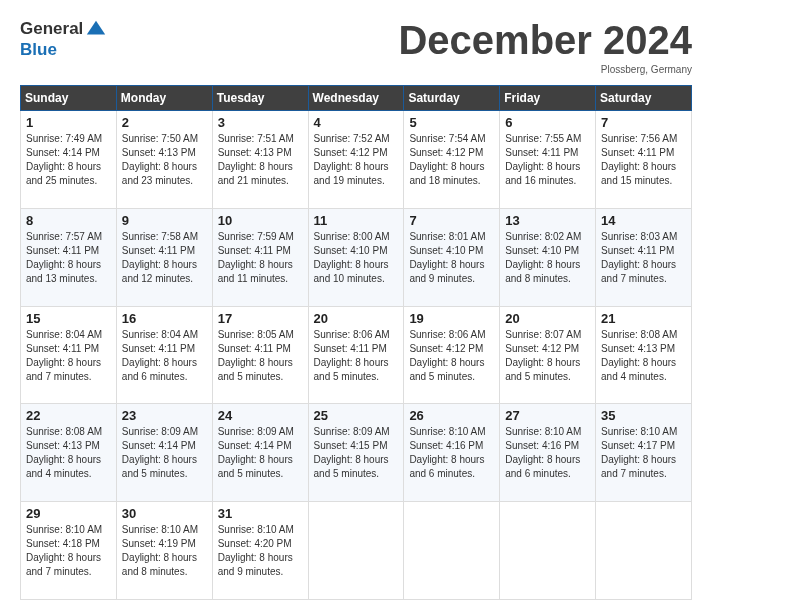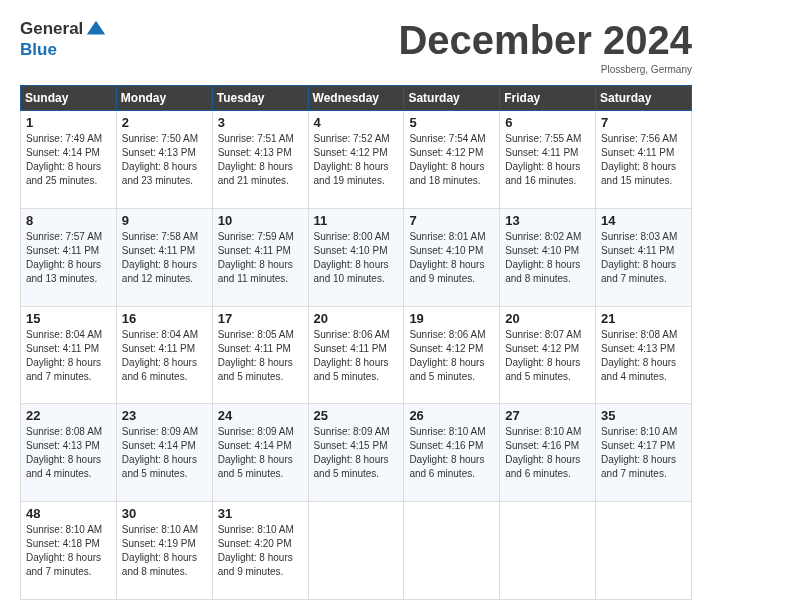--- a/index.html
+++ b/index.html
@@ -365,21 +365,21 @@
         <span class="day-num">35</span>
         <div class="cell-text">
           Sunrise: 8:10 AM<br>
           Sunset: 4:17 PM<br>
           Daylight: 8 hours and 7 minutes.
         </div>
       </td>
         </tr>
         <tr>
           <td>
-        <span class="day-num">48</span>
+        <span class="day-num">29</span>
         <div class="cell-text">
           Sunrise: 8:10 AM<br>
           Sunset: 4:18 PM<br>
           Daylight: 8 hours and 7 minutes.
         </div>
       </td>
           <td>
         <span class="day-num">30</span>
         <div class="cell-text">
           Sunrise: 8:10 AM<br>

